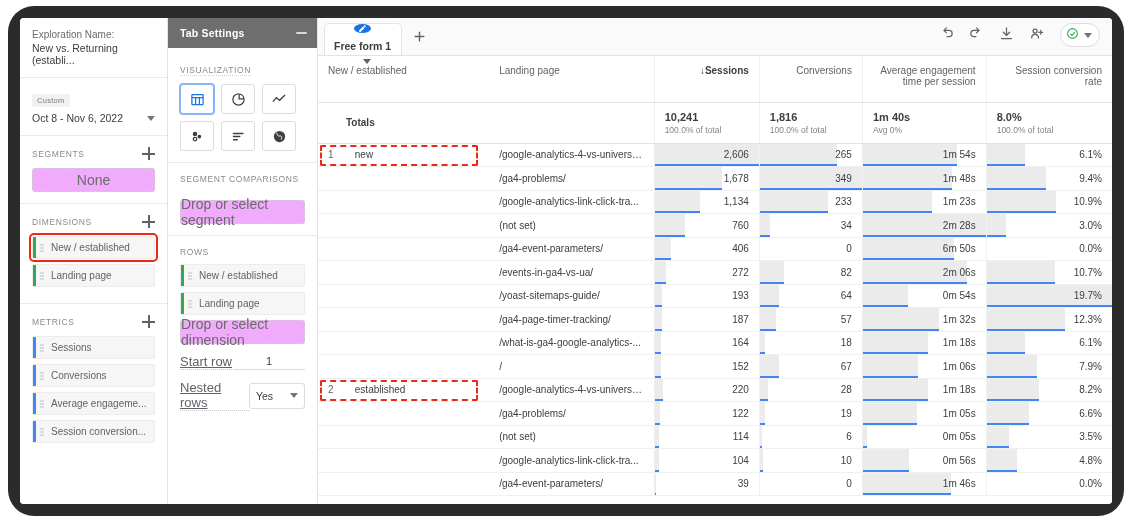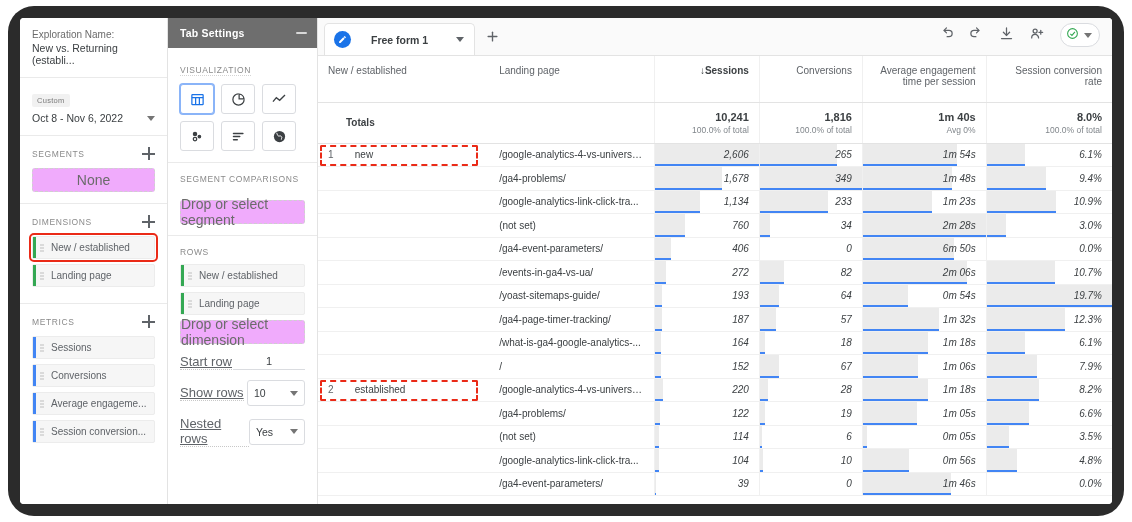--- a/index.html
+++ b/index.html
@@ -103,25 +103,25 @@
   .mini-select {
     width: 58px; height: 26px; border: 1px solid #dadce0; border-radius: 3px;
     display: flex; align-items: center; justify-content: space-between;
     padding: 0 6px; font-size: 10.5px; color: #3c4043;
   }
 
   
   .main { flex: 1; display: flex; flex-direction: column; background: #fff; min-width: 0; }
   .tabbar { height: 38px; display: flex; align-items: flex-end; border-bottom: 1px solid #e3e3e3; position: relative; background: #fafafa; }
   .tab {
-    height: 32px; display: flex; align-items: center; gap: 20px;
+    height: 32px; display: flex; align-items: center; gap: 7px;
     padding: 0 10px 0 9px; background: #fff;
     border: 1px solid #e3e3e3; border-bottom: none;
     border-radius: 5px 5px 0 0; margin-left: 6px;
-    font-size: 10.5px; font-weight: bold; color: #3c4043;
+    font-size: 10.5px; font-weight: bold; color: #3c4043; flex-direction: column;
   }
   .tab-ic {
     width: 17px; height: 17px; border-radius: 50%; background: #1a73e8;
     display: flex; align-items: center; justify-content: center;
   }
   .tab-caret { width:0;height:0;border-left:4px solid transparent;border-right:4px solid transparent;border-top:5px solid #5f6368; margin-left: 8px; }
   .addtab { margin-left: 10px; margin-bottom: 7px; }
   .toolbar { margin-left: auto; display: flex; align-items: center; gap: 15px; padding: 0 12px 8px 0; }
   .badge-ok {
     display: flex; align-items: center; gap: 5px;
@@ -134,28 +134,28 @@
     padding: 9px 10px; vertical-align: top; font-weight: normal;
     color: #5f6368; border-bottom: 1px solid #e3e3e3;
     height: 46px;
   }
   .th-dim { text-align: left; }
   .th-met { text-align: right; }
   .th-met b { font-weight: bold; color: #3c4043; }
 
   .totals td { border-bottom: 1px solid #e3e3e3; padding: 8px 10px; height: 40px; }
   .tot-lbl { font-weight: bold; padding-left: 28px !important; }
-  .tot-val { text-align: right; font-weight: bold; font-size: 11px; margin-top: 30px; }
+  .tot-val { text-align: left; font-weight: bold; font-size: 11px; margin-top: 30px; }
   .tot-sub { display: block; font-weight: normal; font-size: 8.5px; color: #80868b; margin-top: 2px; }
 
   tbody.body td { border-bottom: 1px solid #f0f0f0; height: 23.5px; padding: 0 10px; }
   .c-idx { text-align: left; width: 26px; padding-left: 10px !important; color: #5f6368; }
   .c-dim { color: #3c4043; }
   .c-lp  { color: #3c4043; overflow: hidden; white-space: nowrap; text-overflow: ellipsis; }
-  .metric-cell { position: relative; text-align: right; padding: 0 10px !important; font-style: italic; }
+  .metric-cell { position: relative; text-align: right; padding: 0 10px !important; }
   .metric-cell .fill {
     position: absolute; left: 0; top: 0; bottom: 0;
     background: #ebebeb;
   }
   .metric-cell .uline {
     position: absolute; left: 0; bottom: 0; height: 2px; background: #4285f4;
   }
   .metric-cell .v { position: relative; z-index: 2; }
 
   .grp-cell { position: relative; }
@@ -309,27 +309,20 @@
         <span class="grip"></span>
         <span>Landing page</span>
       </div>
       <div class="dashbox">Drop or select dimension</div>
 
       <div class="row-ctl">
         <span class="rl">Start row</span>
         <span class="underline-val">1</span>
       </div>
       <div class="row-ctl">
-        <span class="rl">Show rows</span>
-        <span class="mini-select">
-          <span>10</span>
-          <span class="caret"></span>
-        </span>
-      </div>
-      <div class="row-ctl">
         <span class="rl">Nested rows</span>
         <span class="mini-select">
           <span>Yes</span>
           <span class="caret"></span>
         </span>
       </div>
     </div>
   </div>
 
   <div class="main">

